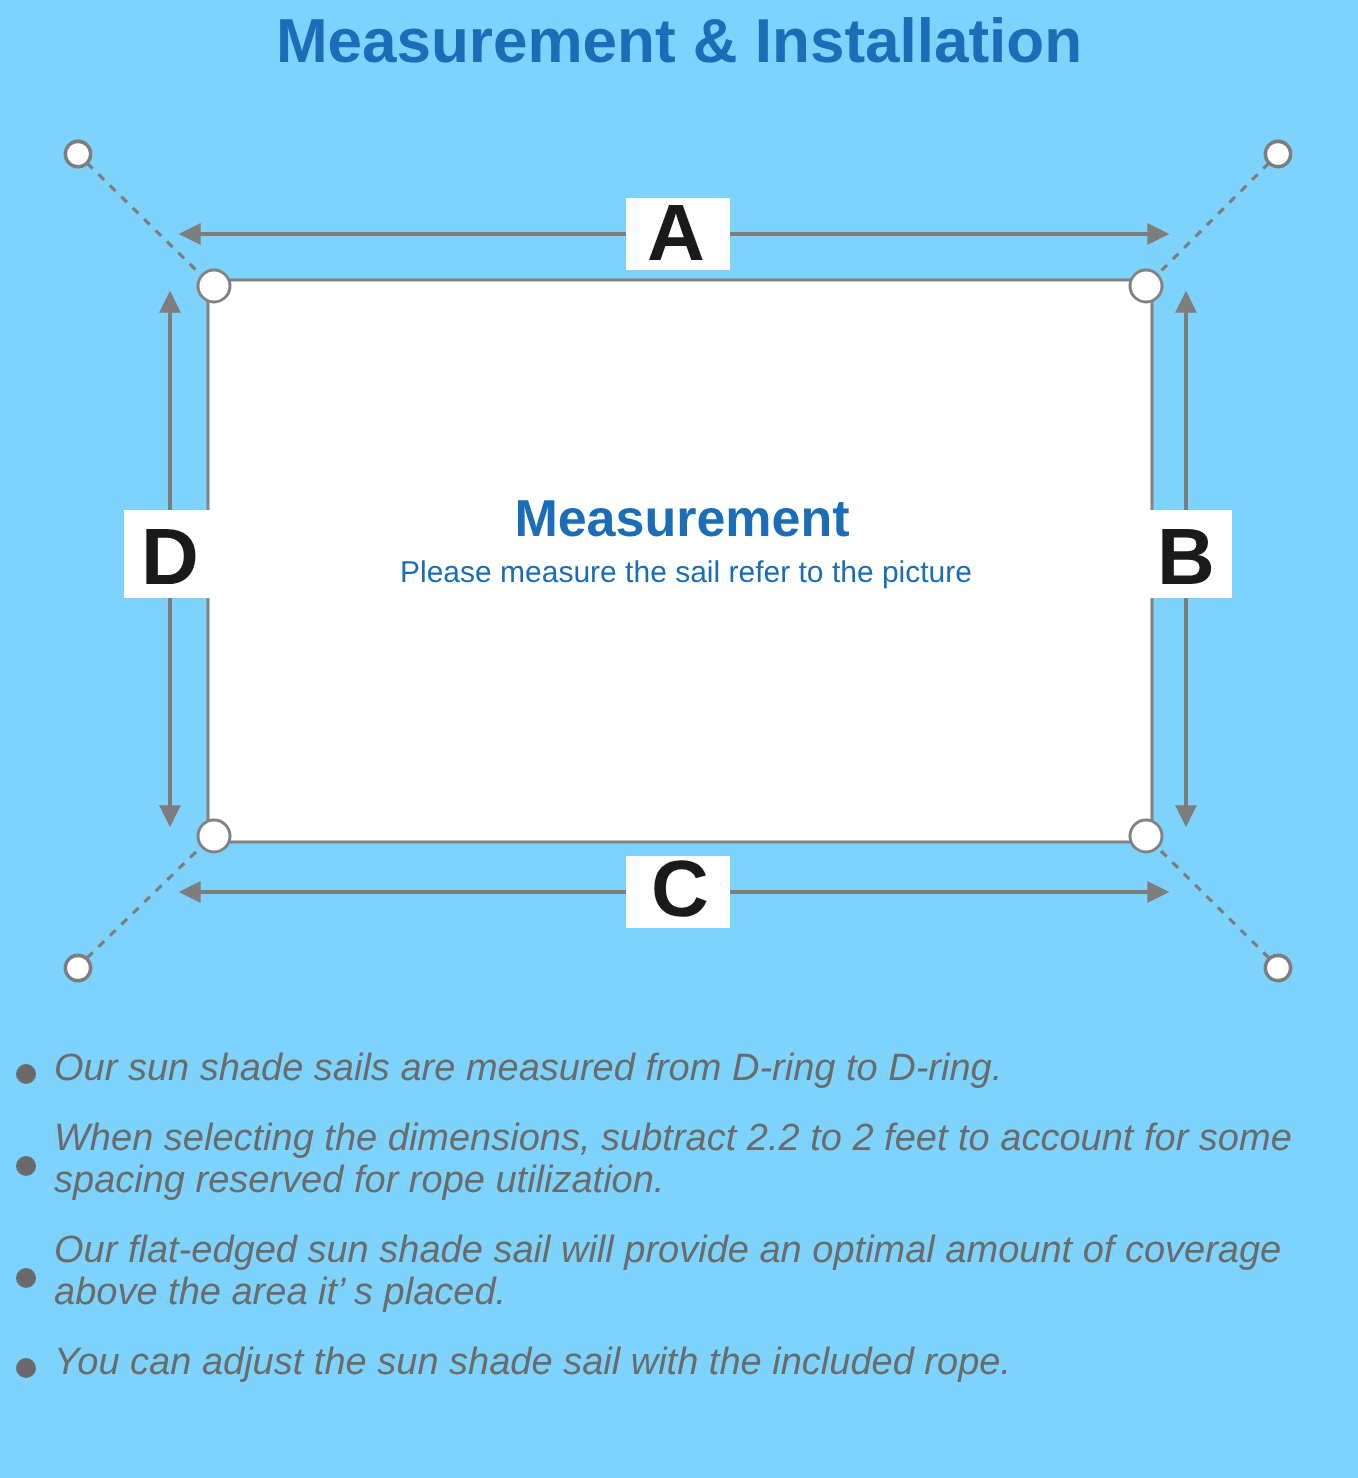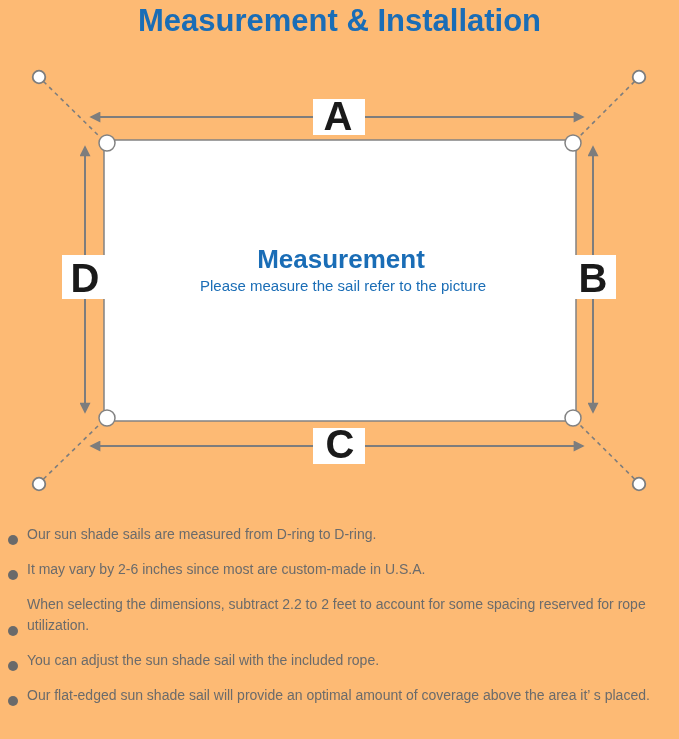--- a/index.html
+++ b/index.html
@@ -1,33 +1,33 @@
 <!DOCTYPE html>
 <html><head>
 <meta charset="utf-8">
 <style>
   html,body{margin:0;padding:0;background:#ffffff;}
   body{
     width:679px;height:739px;position:relative;overflow:hidden;
     font-family:"Liberation Sans","DejaVu Sans",sans-serif;
   }
-  .page{position:absolute;inset:0;background:#fdba74;}
+  .page{position:absolute;inset:0;background:#7dd3fc;}
   h1.title{
     position:absolute;top:0;left:0;width:679px;margin:0;padding-top:3px;
     text-align:center;font-size:31px;font-weight:700;color:#1a6db6;
     letter-spacing:0px;
   }
   svg.diagram{position:absolute;top:55px;left:0;}
   .notes{
     position:absolute;top:524px;left:8px;width:662px;margin:0;padding:0;
     list-style:none;
   }
   .notes li{
-    display:flex;align-items:flex-end;gap:9px;margin:0 0 14px 0;
-    color:#6b6b6b;font-size:14px;line-height:21px;
+    display:flex;align-items:center;gap:9px;margin:0 0 14px 0;
+    color:#6b6b6b;font-size:19px;line-height:21px;font-style:italic;
   }
   .notes .dot{
     flex:0 0 auto;width:10px;height:10px;border-radius:50%;
     background:#6a6a6a;margin-top:5px;
   }
 </style>
 </head>
 <body>
 
 <div class="page">
@@ -89,29 +89,25 @@
     <text x="343" y="291" text-anchor="middle" fill="#1a6db6" font-family="Liberation Sans, DejaVu Sans, sans-serif" font-size="15">Please measure the sail refer to the picture</text>
   </svg>
 
   <ul class="notes">
     <li>
       <span class="dot"></span>
       <span>Our sun shade sails are measured from D-ring to D-ring.</span>
     </li>
     <li>
       <span class="dot"></span>
-      <span>It may vary by 2-6 inches since most are custom-made in U.S.A.</span>
-    </li>
-    <li>
-      <span class="dot"></span>
       <span>When selecting the dimensions, subtract 2.2 to 2 feet to account for some spacing reserved for rope utilization.</span>
     </li>
     <li>
       <span class="dot"></span>
-      <span>You can adjust the sun shade sail with the included rope.</span>
+      <span>Our flat-edged sun shade sail will provide an optimal amount of coverage above the area it’ s placed.</span>
     </li>
     <li>
       <span class="dot"></span>
-      <span>Our flat-edged sun shade sail will provide an optimal amount of coverage above the area it’ s placed.</span>
+      <span>You can adjust the sun shade sail with the included rope.</span>
     </li>
   </ul>
 
 </div>
 
 </body></html>

